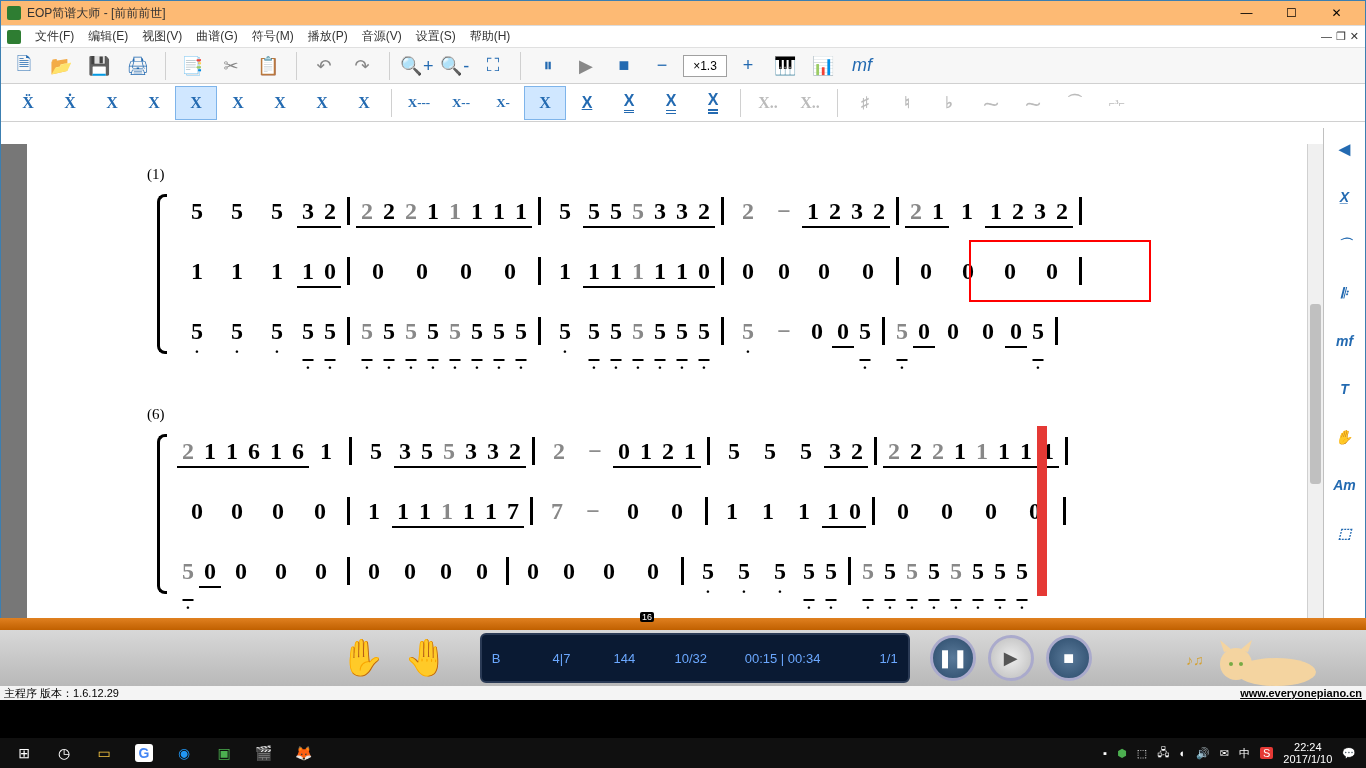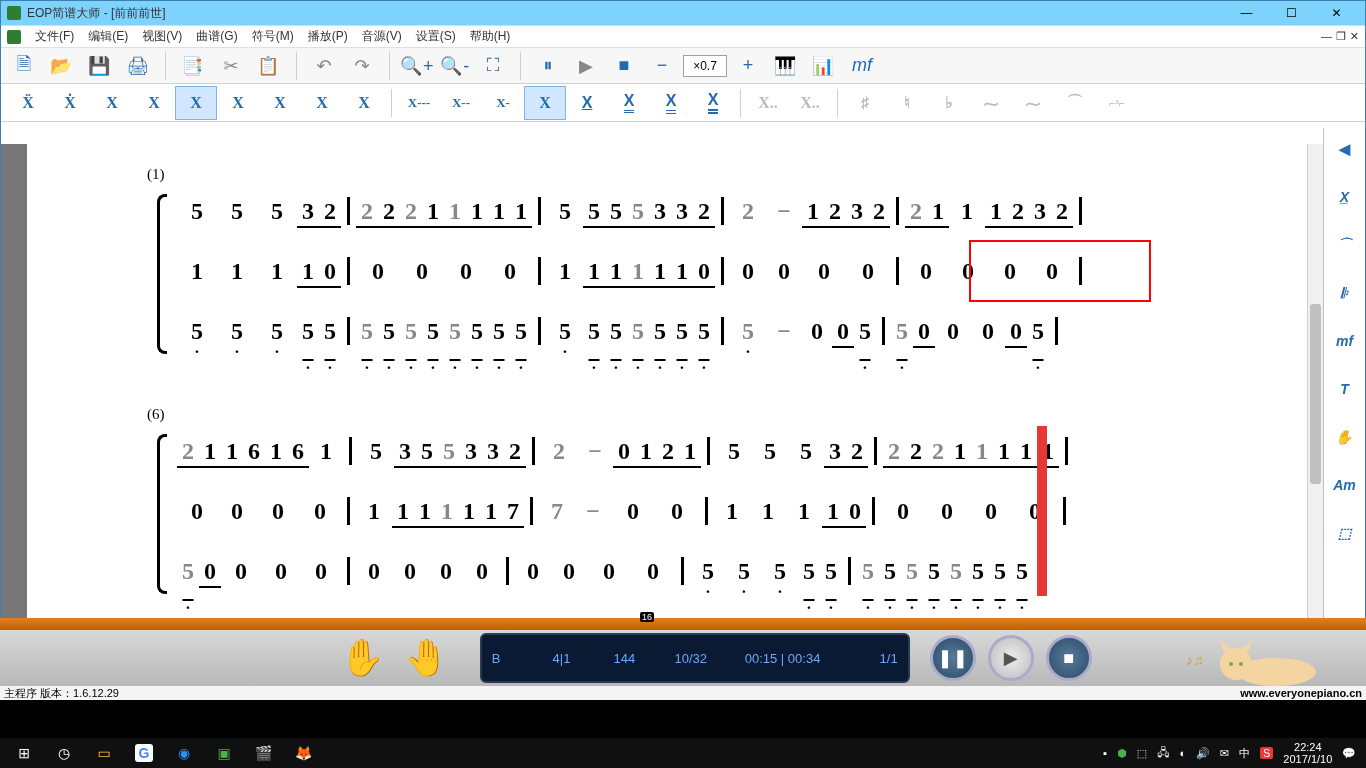--- a/index.html
+++ b/index.html
@@ -1,18 +1,18 @@
 <!DOCTYPE html>
 <html><head>
 <meta charset="utf-8">
 <style>
 * { margin: 0; padding: 0; box-sizing: border-box; font-family: "Microsoft YaHei", "SimSun", sans-serif; }
 body { width: 1366px; height: 768px; overflow: hidden; background: #000; position: relative; }
 .app-window { width: 1366px; height: 698px; background: #fff; border: 1px solid #3c7fb1; position: relative; }
-.titlebar { height: 25px; background: #7dd3fc; display: flex; align-items: center; padding: 0 6px; border-bottom: 1px solid #dcdcdc; }
+.titlebar { height: 25px; background: #fdba74; display: flex; align-items: center; padding: 0 6px; border-bottom: 1px solid #dcdcdc; }
 .titlebar .app-icon { width: 14px; height: 14px; background: #2e7d32; border-radius: 2px; margin-right: 6px; }
 .titlebar .title { font-size: 12px; color: #333; flex: 1; }
 .win-ctrl { display: flex; gap: 0; }
 .win-btn { width: 45px; height: 22px; display: flex; align-items: center; justify-content: center; font-size: 12px; color: #000; cursor: pointer; }
 .win-btn.close { color: #000; }
 .menubar { height: 22px; background: #fff; display: flex; align-items: center; padding: 0 6px; gap: 14px; font-size: 12px; color: #333; border-bottom: 1px solid #e0e0e0;}
 .menubar .app-icon2 { width: 14px; height: 14px; background: #2e7d32; border-radius: 2px; }
 .menubar span { cursor: pointer; }
 .menubar .mdi-group { margin-left: auto; display: flex; gap: 4px; }
 .toolbar1 { height: 36px; background: #f7f7f7; display: flex; align-items: center; padding: 0 6px; border-bottom: 1px solid #d0d0d0; gap: 4px;}
@@ -141,21 +141,21 @@
       </div>
     <div class="tb-btn">
         <span class="ico gray">▶</span>
       </div>
     <div class="tb-btn">
         <span class="ico">■</span>
       </div>
     <div class="tb-btn">
         <span class="ico">−</span>
       </div>
-    <div class="zoom-val">×0.7</div>
+    <div class="zoom-val">×1.3</div>
     <div class="tb-btn">
         <span class="ico">+</span>
       </div>
     <div class="tb-btn">
         <span class="ico">🎹</span>
       </div>
     <div class="tb-btn">
         <span class="ico">📊</span>
       </div>
     <div class="tb-btn">
@@ -464,21 +464,21 @@
 </div>
 
 <div style="position:absolute; top:630px; left:0; right:0; height:56px; background:linear-gradient(#d8d8d8,#b8b8b8); display:flex; align-items:center;">
   <div class="hands" style="margin-left:340px">
     <div class="hand">✋</div>
     <div class="hand">🤚</div>
   </div>
   <div class="info-panel">
     <div class="info-row">
       <span style="width:40px">B</span>
-      <span style="width:40px">4|1</span>
+      <span style="width:40px">4|7</span>
       <span style="width:40px">144</span>
       <span style="width:50px">10/32</span>
       <span style="width:120px">00:15  |   00:34</span>
       <span>1/1</span>
     </div>
   </div>
   <div class="play-ctrls">
     <div class="pc-btn">❚❚</div>
     <div class="pc-btn" style="background:radial-gradient(#eee,#bbb); color:#555;">▶</div>
     <div class="pc-btn">■</div>
@@ -491,21 +491,21 @@
         <circle cx="55" cy="34" r="2" fill="#7a4"></circle>
         <circle cx="65" cy="34" r="2" fill="#7a4"></circle>
         <text x="10" y="35" font-size="14" fill="#d4a030">♪♫</text>
       </svg>
   </div>
 </div>
 
 <div style="position:absolute; top:686px; left:0; right:0; height:14px; background:#f4f4f4; font-size:11px; display:flex; align-items:center; padding:0 4px;">
   <span>主程序 版本：</span>
   <span>1.6.12.29</span>
-  <span style="margin-left:auto; font-weight:bold;">www.everyonepiano.cn</span>
+  <span style="margin-left:auto; font-weight:bold;text-decoration:underline;">www.everyonepiano.cn</span>
 </div>
 
 <div style="position:absolute; top:700px; left:0; right:0; height:38px; background:#000;"></div>
 
 <div class="taskbar" style="top:738px; height:30px;">
   <div class="tb-item">⊞</div>
   <div class="tb-item">◷</div>
   <div class="tb-item" style="color:#f5c542">▭</div>
   <div class="tb-item">
       <span style="background:#fff;color:#4285f4;width:18px;height:18px;border-radius:3px;display:flex;align-items:center;justify-content:center;font-weight:bold">G</span>

